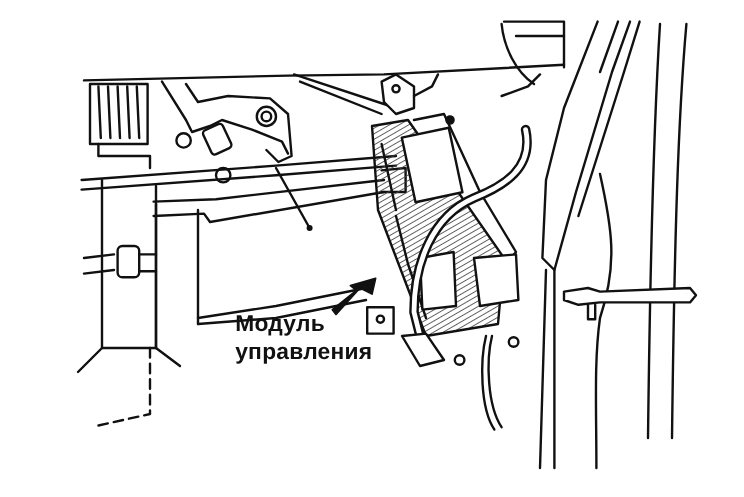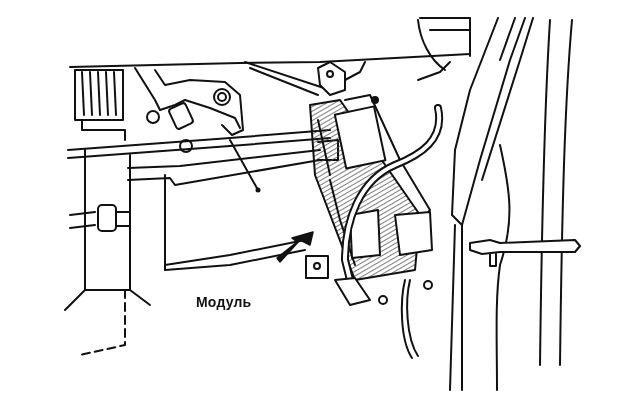--- a/index.html
+++ b/index.html
@@ -1,23 +1,23 @@
 <!DOCTYPE html>
 <html><head>
 <meta charset="utf-8">
 <style>
   html, body { margin: 0; padding: 0; background: #ffffff; }
   body { width: 620px; height: 414px; overflow: hidden; position: relative;
          font-family: "Liberation Sans", sans-serif; }
   #diagram { position: absolute; left: 0; top: 0; width: 620px; height: 414px; }
   #diagram svg { display: block; }
   .callout-label {
-    position: absolute; left: 196px; top: 291px;
+    position: absolute; left: 196px; top: 259px;
     font-family: "Liberation Sans", sans-serif; font-weight: bold;
-    font-size: 14px; line-height: 23px; color: #111111;
+    font-size: 19px; line-height: 23px; color: #111111;
     letter-spacing: 0.2px;
   }
   .callout-label span { display: block; }
 </style>
 </head>
 <body>
 
 <div id="diagram">
   <svg width="620" height="414" viewBox="0 0 620 414" xmlns="http://www.w3.org/2000/svg">
     <defs>
@@ -131,14 +131,15 @@
 
       <g>
         <path d="M418 80 L440 72 L450 62"></path>
         <path d="M418 20 C420 40 430 60 445 70"></path>
       </g>
     </g>
   </svg>
 
   <div class="callout-label">
     <span>Модуль</span>
+    <span>управления</span>
   </div>
 </div>
 
 </body></html>

